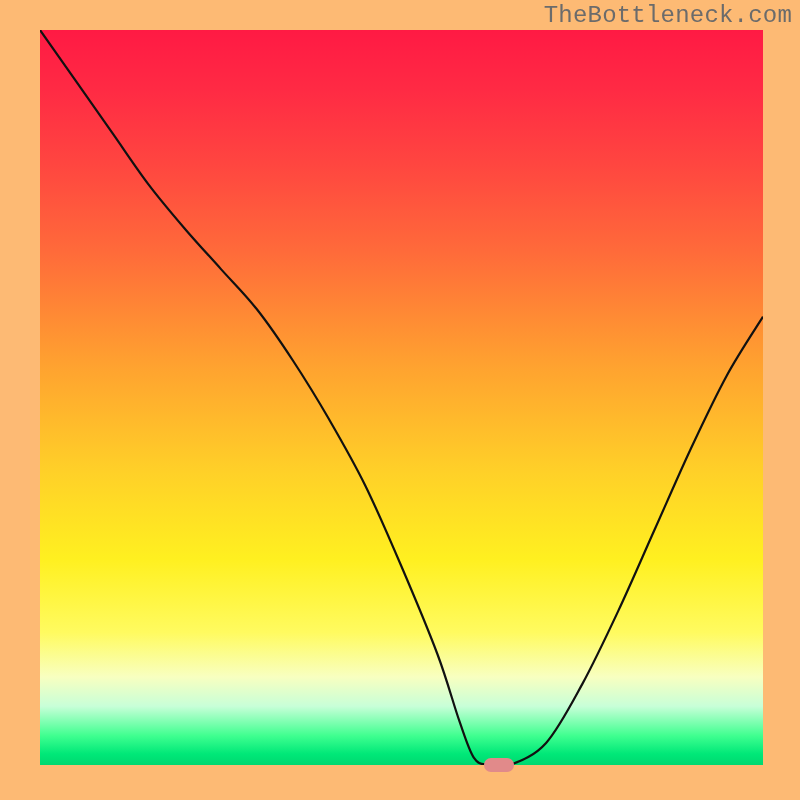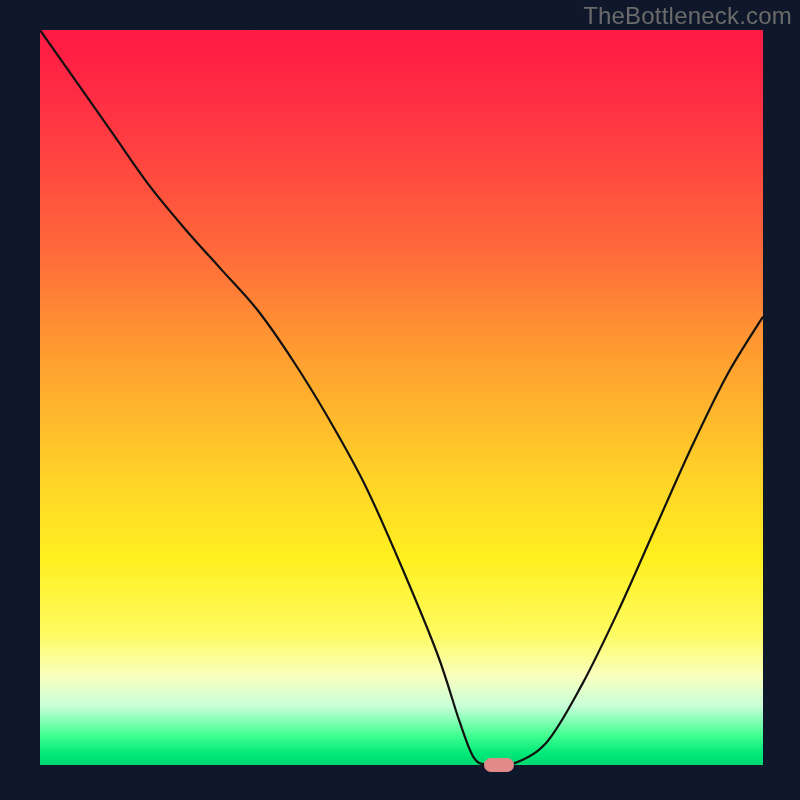--- a/index.html
+++ b/index.html
@@ -8,21 +8,22 @@
     width: 800px;
     height: 800px;
     background: #000;
     overflow: hidden;
     font-family: Arial, Helvetica, sans-serif;
   }
   .frame {
     position: relative;
     width: 800px;
     height: 800px;
-    background: #0f172a;
+    background: #fdba74;
+    font-family: Liberation Mono, monospace;
   }
   .watermark {
     position: absolute;
     top: 2px;
     right: 8px;
     color: #6b6b6b;
     font-size: 24px;
     font-weight: 500;
     letter-spacing: 0.2px;
     z-index: 10;

